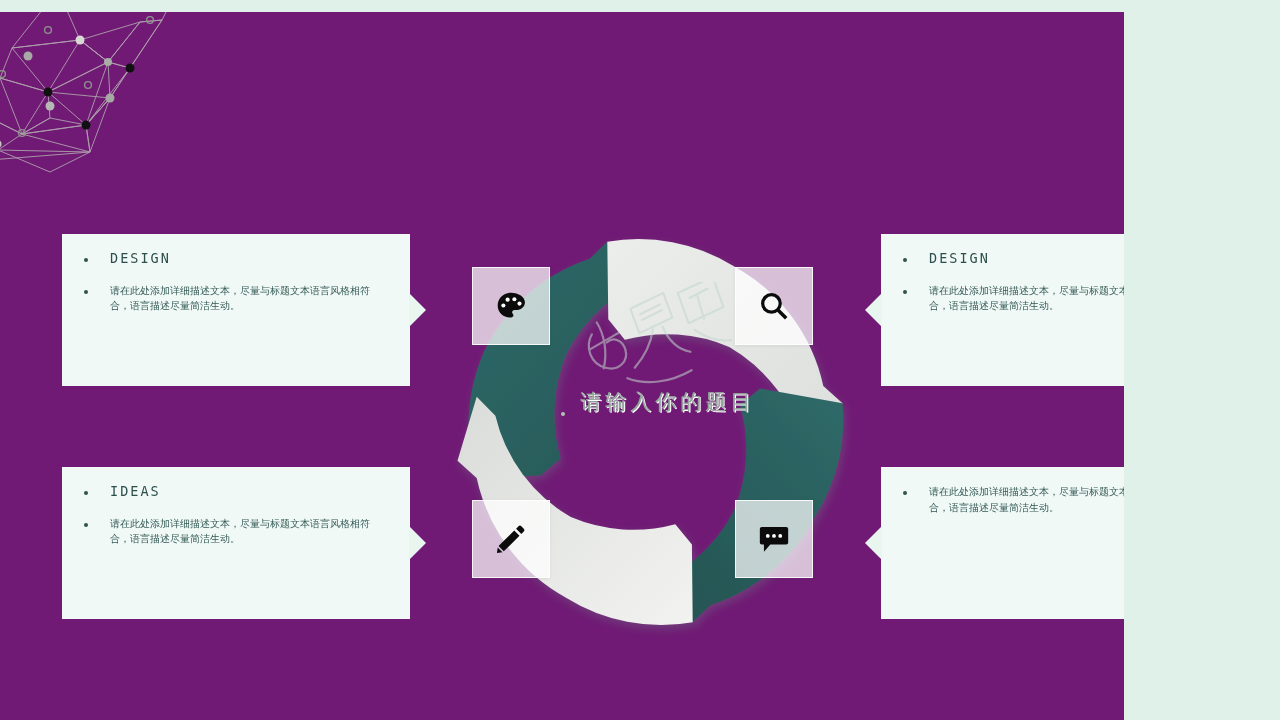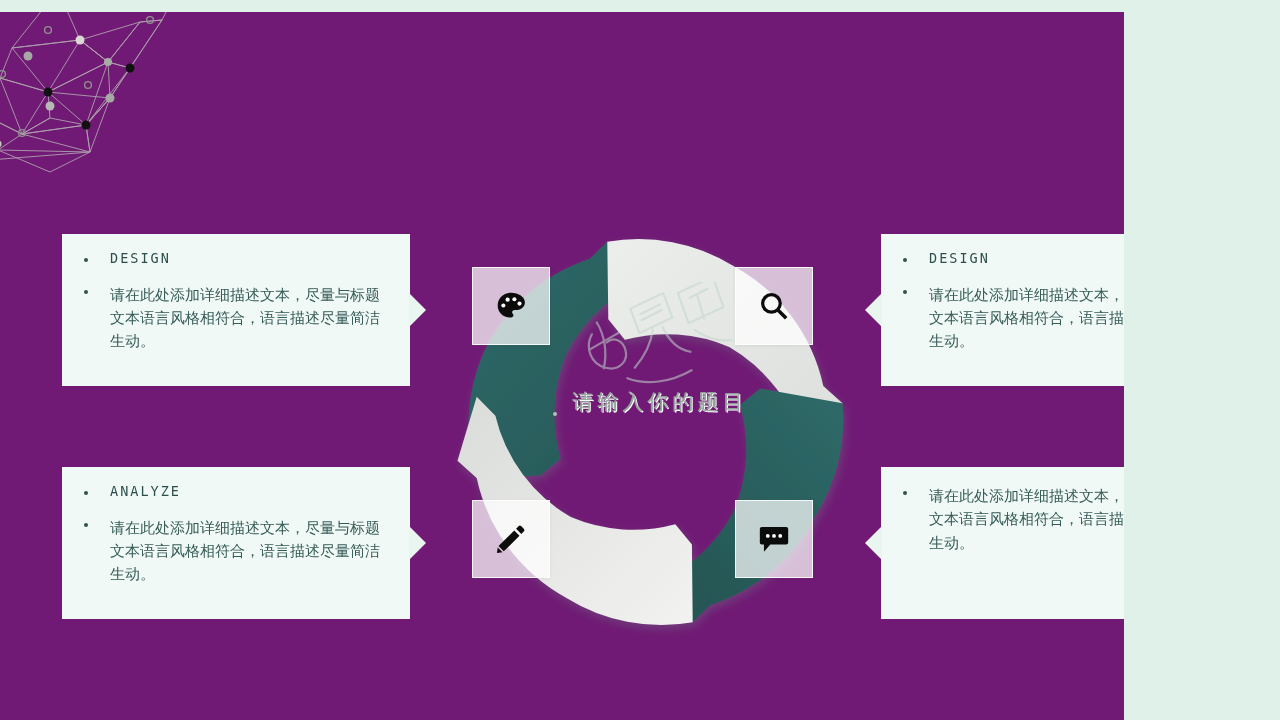--- a/index.html
+++ b/index.html
@@ -80,21 +80,21 @@
   }
   .card-title {
     font-size: 13.5px;
     letter-spacing: 2.0px;
     color: #2d4f4c;
     font-family: "DejaVu Sans Mono", "Liberation Mono", monospace;
     line-height: 1.1;
     white-space: nowrap;
   }
   .card-body {
-    font-size: 15px;
+    font-size: 10px;
     line-height: 1.55;
     color: #355b57;
     max-width: 278px;
   }
 
   
   #circle-wrap {
     position: absolute;
     left: 430px;
     top: 200px;
@@ -114,21 +114,21 @@
     top: 70px;
     width: 160px;
     height: 130px;
     pointer-events: none;
     opacity: .55;
   }
 
   
   #center-title {
     position: absolute;
-    left: 0;
+    left: 8px;
     top: 176px;
     width: 440px;
     display: flex;
     align-items: flex-end;
     justify-content: center;
   }
   #center-title .cdot {
     width: 4px;
     height: 4px;
     border-radius: 50%;
@@ -233,21 +233,21 @@
     <div class="bullet-row">
       <span class="dot"></span>
       <span class="card-body">请在此处添加详细描述文本，尽量与标题文本语言风格相符合，语言描述尽量简洁生动。</span>
     </div>
   </div>
 
   <div class="card left row2">
     <div class="notch"></div>
     <div class="bullet-row">
       <span class="dot"></span>
-      <span class="card-title">ANALYZE</span>
+      <span class="card-title">IDEAS</span>
     </div>
     <div class="bullet-row">
       <span class="dot"></span>
       <span class="card-body">请在此处添加详细描述文本，尽量与标题文本语言风格相符合，语言描述尽量简洁生动。</span>
     </div>
   </div>
 
   <div class="card right row2">
     <div class="notch"></div>
     <div class="bullet-row">

